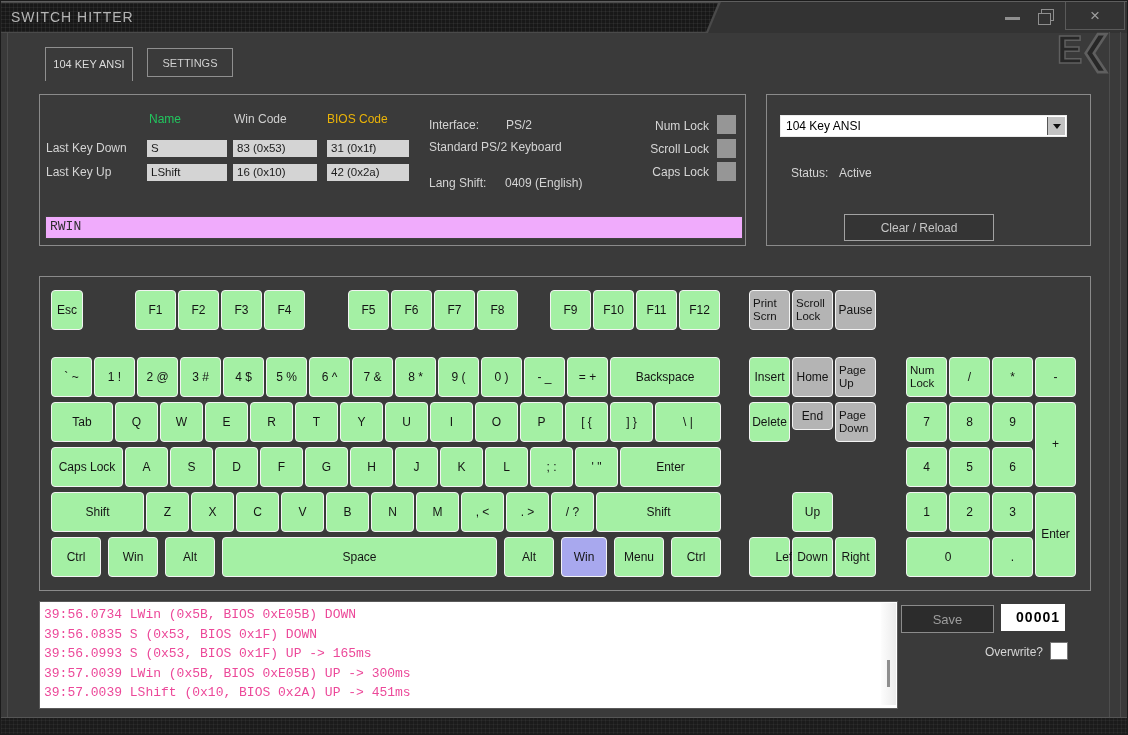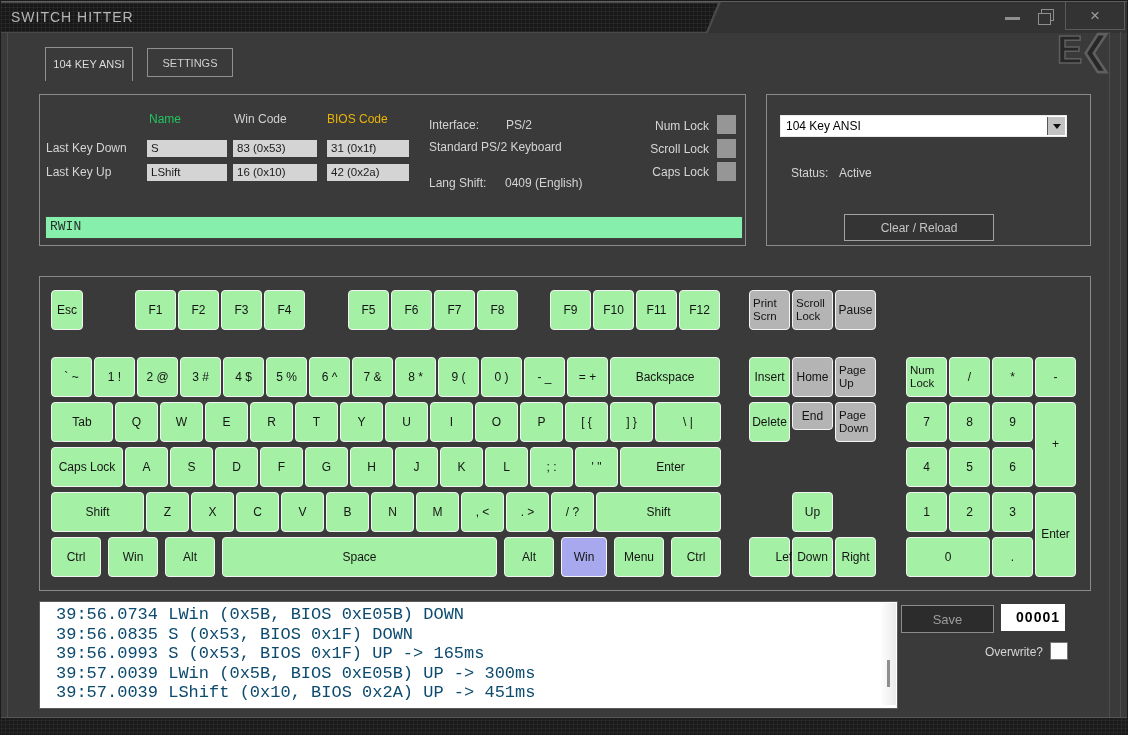--- a/index.html
+++ b/index.html
@@ -39,21 +39,21 @@
   .panel{position:absolute;border:1px solid #8a8a8a;box-sizing:border-box;background:transparent;}
   .p-info{left:38px;top:93px;width:707px;height:152px;}
   .p-layout{left:765px;top:93px;width:325px;height:152px;}
   .p-kbd{left:38px;top:275px;width:1052px;height:315px;}
 
   .lbl{position:absolute;font-size:12px;color:#d4d4d4;white-space:nowrap;}
   .fld{position:absolute;height:17px;background:#d4d4d4;color:#1b1b1b;font-size:11.5px;line-height:17px;
        padding-left:4px;box-sizing:border-box;white-space:nowrap;}
   .lock-label{position:absolute;width:150px;text-align:right;font-size:12px;color:#d6d6d6;}
   .lock-sq{position:absolute;width:19px;height:19px;background:#969696;}
-  .buffer{position:absolute;left:44px;top:215px;width:698px;height:23px;background:#86efac;border:1px solid #3f3f3f;
+  .buffer{position:absolute;left:44px;top:215px;width:698px;height:23px;background:#f0abfc;border:1px solid #3f3f3f;
           font-family:"Liberation Mono","DejaVu Sans Mono",monospace;font-size:13px;color:#2e2e2e;
           padding:2px 0 0 4px;box-sizing:border-box;}
 
   
   .combo{position:absolute;left:779px;top:114px;width:287px;height:22px;background:#fff;border:1px solid #ececec;
          font-size:12px;color:#000;line-height:20px;padding-left:5px;box-sizing:border-box;}
   .combo-arrow{position:absolute;right:1px;top:1px;width:17px;height:18px;background:#c2c2c2;
                border-left:1px solid #565656;display:flex;align-items:center;justify-content:center;}
   .combo-arrow i{width:0;height:0;border:4px solid transparent;border-top:5px solid #111;margin-top:4px;}
   .btn{position:absolute;display:flex;align-items:center;justify-content:center;font-size:12px;
@@ -64,22 +64,22 @@
   
   .key{position:absolute;box-sizing:border-box;border:1px solid #f3f3f3;border-radius:4px;
        background:var(--key-tested,#a4f0a4);color:#141414;font-size:12px;
        display:flex;align-items:center;justify-content:center;white-space:pre-line;text-align:center;line-height:13px;}
   .key.s-u{background:var(--key-untested,#b4b4b4);}
   .key.s-p{background:var(--key-pressed,#a8a8ee);}
   .key.two{justify-content:flex-start;text-align:left;padding-left:3px;font-size:11.5px;}
 
   
   .log{position:absolute;left:38px;top:600px;width:857px;height:106px;background:#fff;border:1px solid #5a5a5a;overflow:hidden;}
-  .log-line{font-family:"Liberation Mono","DejaVu Sans Mono",monospace;font-size:17px;line-height:19.5px;
-            color:#0c4a6e;padding-left:16px;white-space:pre;}
+  .log-line{font-family:"Liberation Mono","DejaVu Sans Mono",monospace;font-size:13px;line-height:19.5px;
+            color:#ec4899;padding-left:4px;white-space:pre;}
   .log-pad{height:3px;}
   .log-track{position:absolute;right:1px;top:1px;width:15px;height:102px;
              background:linear-gradient(90deg,#fdfdfd,#ebebeb);}
   .log-thumb{position:absolute;left:6px;top:57px;width:3px;height:27px;background:#8e8e8e;}
 
   
   .counter{position:absolute;left:1000px;top:603px;width:64px;height:27px;background:#fff;color:#000;
            font-size:14px;font-weight:700;letter-spacing:1px;text-align:right;line-height:27px;
            padding-right:5px;box-sizing:border-box;}
   .ow-label{position:absolute;left:930px;top:644px;width:112px;text-align:right;font-size:12px;color:#d6d6d6;}

